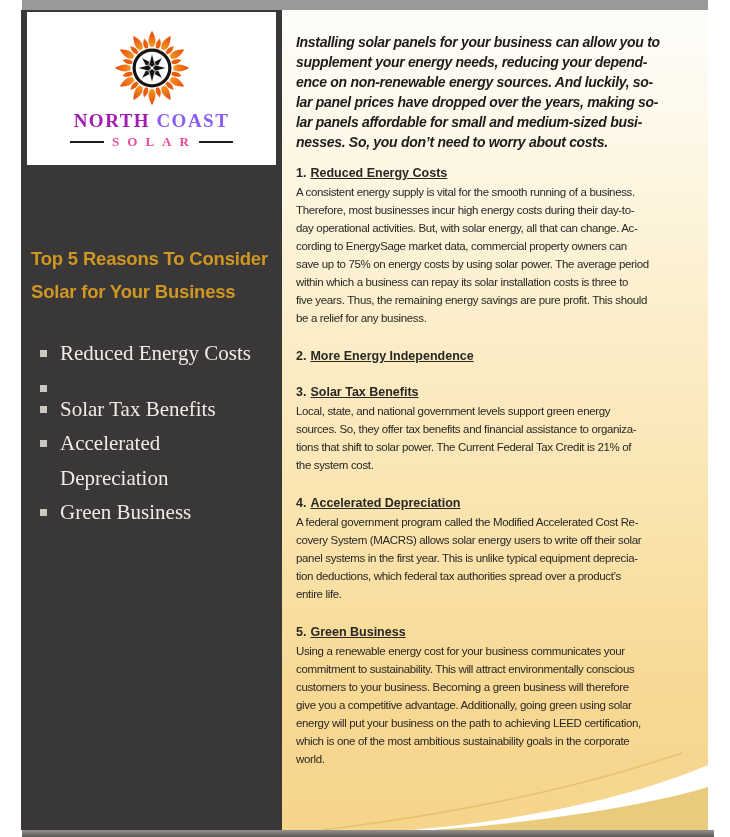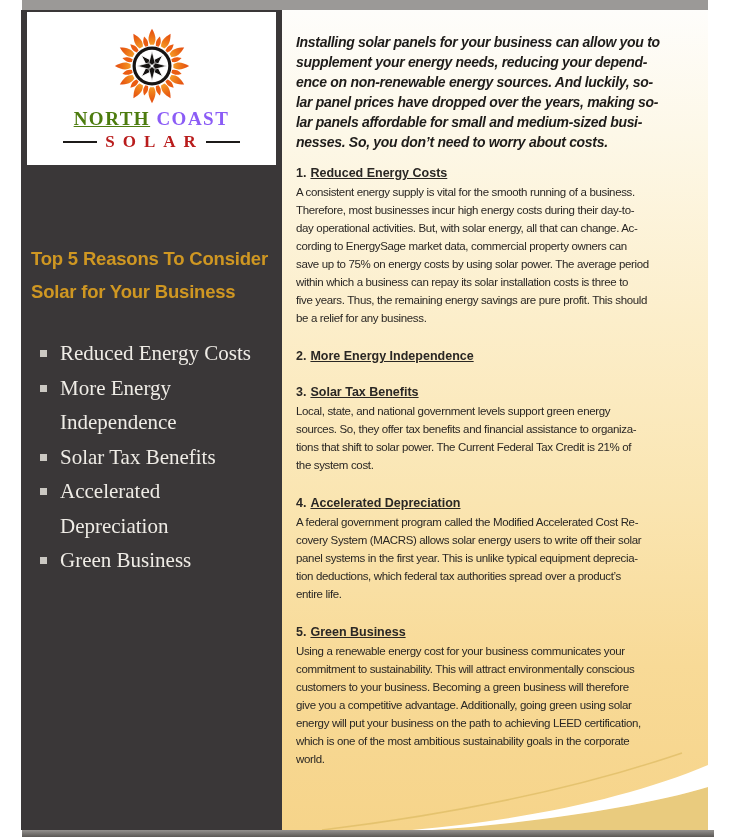--- a/index.html
+++ b/index.html
@@ -11,26 +11,26 @@
   .bottombar{position:absolute;left:22px;top:830px;width:692px;height:7px;
              background:linear-gradient(180deg,#94918e 0%,#5b5855 100%);}
 
   
   .sidebar{position:absolute;left:21px;top:10px;width:261px;height:820px;background:#3a3738;}
   .logo-box{position:absolute;left:6px;top:2px;width:249px;height:153px;background:#ffffff;
             display:flex;flex-direction:column;align-items:center;justify-content:center;}
   .sun{width:78px;height:78px;margin-top:2px;}
   .brand{margin-top:3px;font-family:"Liberation Serif",serif;font-weight:bold;
          font-size:19px;letter-spacing:1.5px;white-space:nowrap;}
-  .brand-north{color:#4d7c0f;text-decoration:underline;}
+  .brand-north{color:#a21caf;}
   .brand-coast{color:#8b5cf6;}
   .brand-sub{display:flex;align-items:center;margin-top:2px;}
   .brand-sub .rule{width:34px;height:2px;background:#1c1a19;}
-  .brand-sub .solar{font-family:"Liberation Serif",serif;font-size:17px;font-weight:bold;
-                    letter-spacing:8px;color:#b91c1c;margin:0 2px 0 8px;}
+  .brand-sub .solar{font-family:"Liberation Serif",serif;font-size:13px;font-weight:bold;
+                    letter-spacing:8px;color:#ec4899;margin:0 2px 0 8px;}
 
   .side-heading{margin:232px 10px 0 10px;color:#cf9722;
                 font-weight:bold;font-size:18.5px;line-height:33px;letter-spacing:-0.2px;
                 white-space:pre-line;}
   .bullets{margin:28px 0 0 19px;color:#efece6;
            font-family:"Liberation Serif",serif;font-size:21px;line-height:34.5px;}
   .bullet-item{display:flex;align-items:flex-start;}
   .bullet-marker{width:7px;height:7px;background:#cbc8c2;margin:14px 13px 0 0;flex:none;}
   .bullet-label{white-space:pre-line;}
 
@@ -191,22 +191,20 @@
     <div class="side-heading">Top 5 Reasons To Consider
 Solar for Your Business</div>
 
     <div class="bullets">
       <div class="bullet-item">
         <span class="bullet-marker"></span>
         <span class="bullet-label">Reduced Energy Costs</span>
       </div>
       <div class="bullet-item">
         <span class="bullet-marker"></span>
-        <span class="bullet-label">More Energy
-Independence</span>
       </div>
       <div class="bullet-item">
         <span class="bullet-marker"></span>
         <span class="bullet-label">Solar Tax Benefits</span>
       </div>
       <div class="bullet-item">
         <span class="bullet-marker"></span>
         <span class="bullet-label">Accelerated
 Depreciation</span>
       </div>

